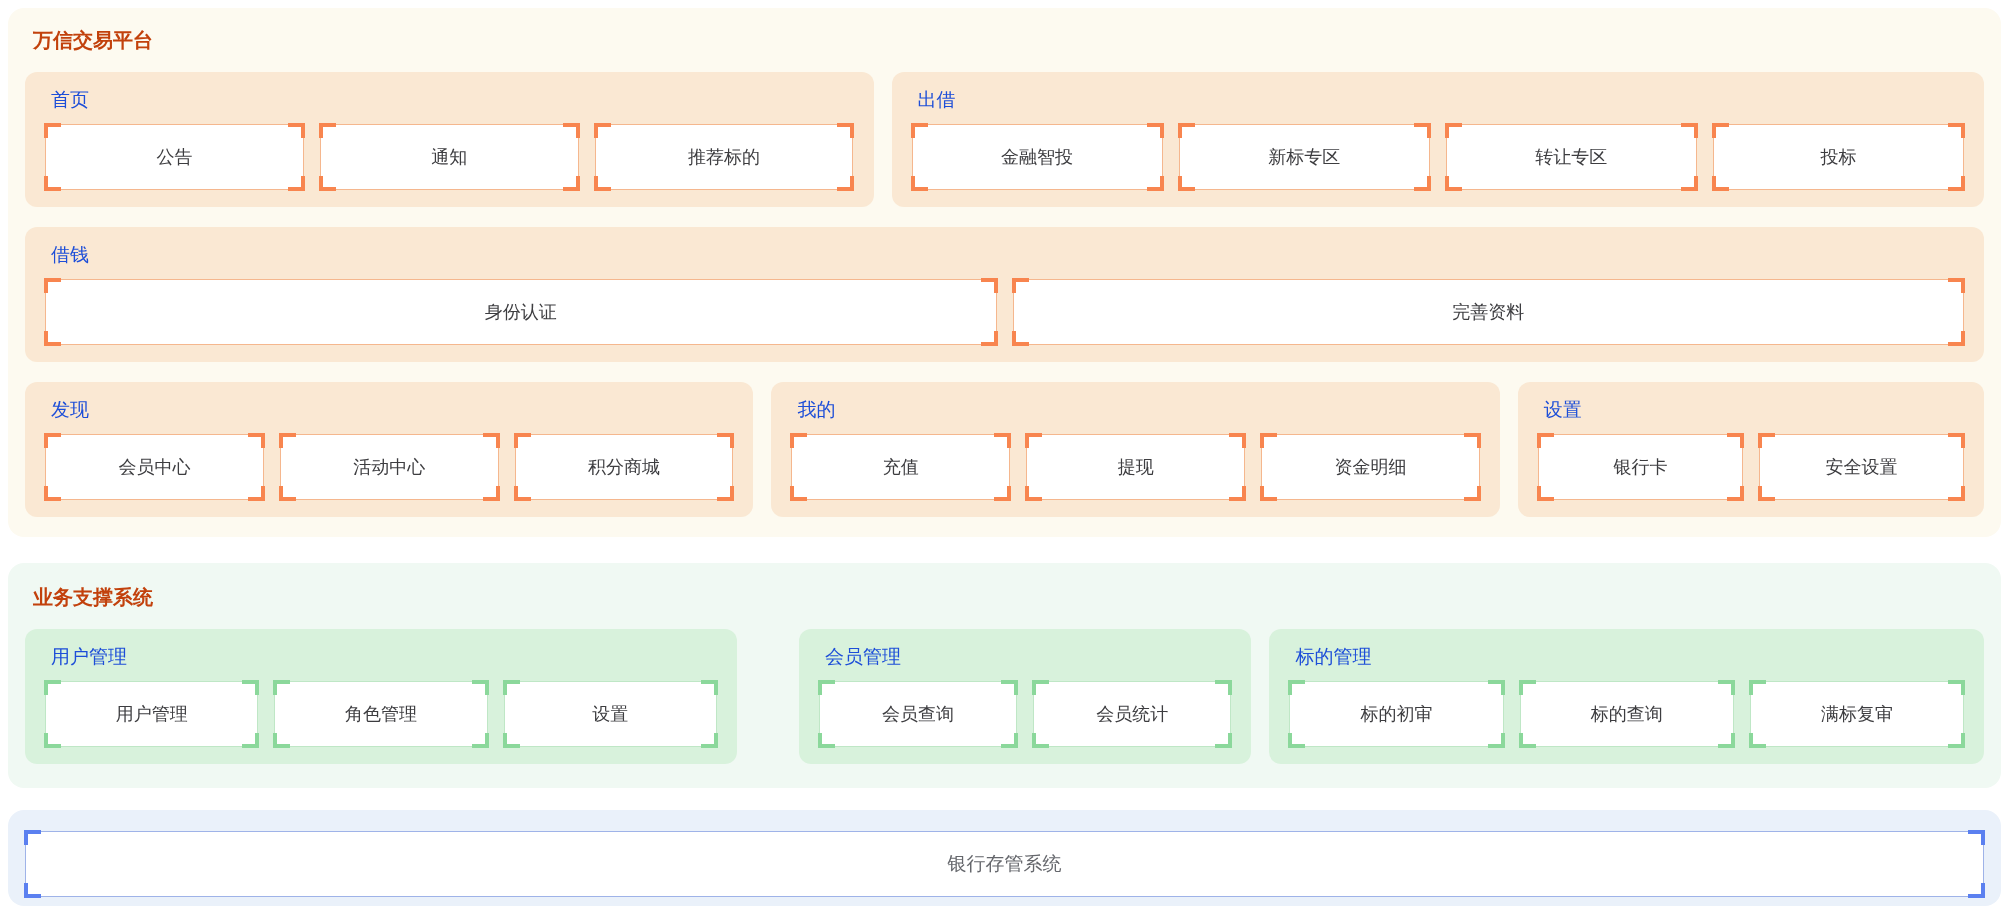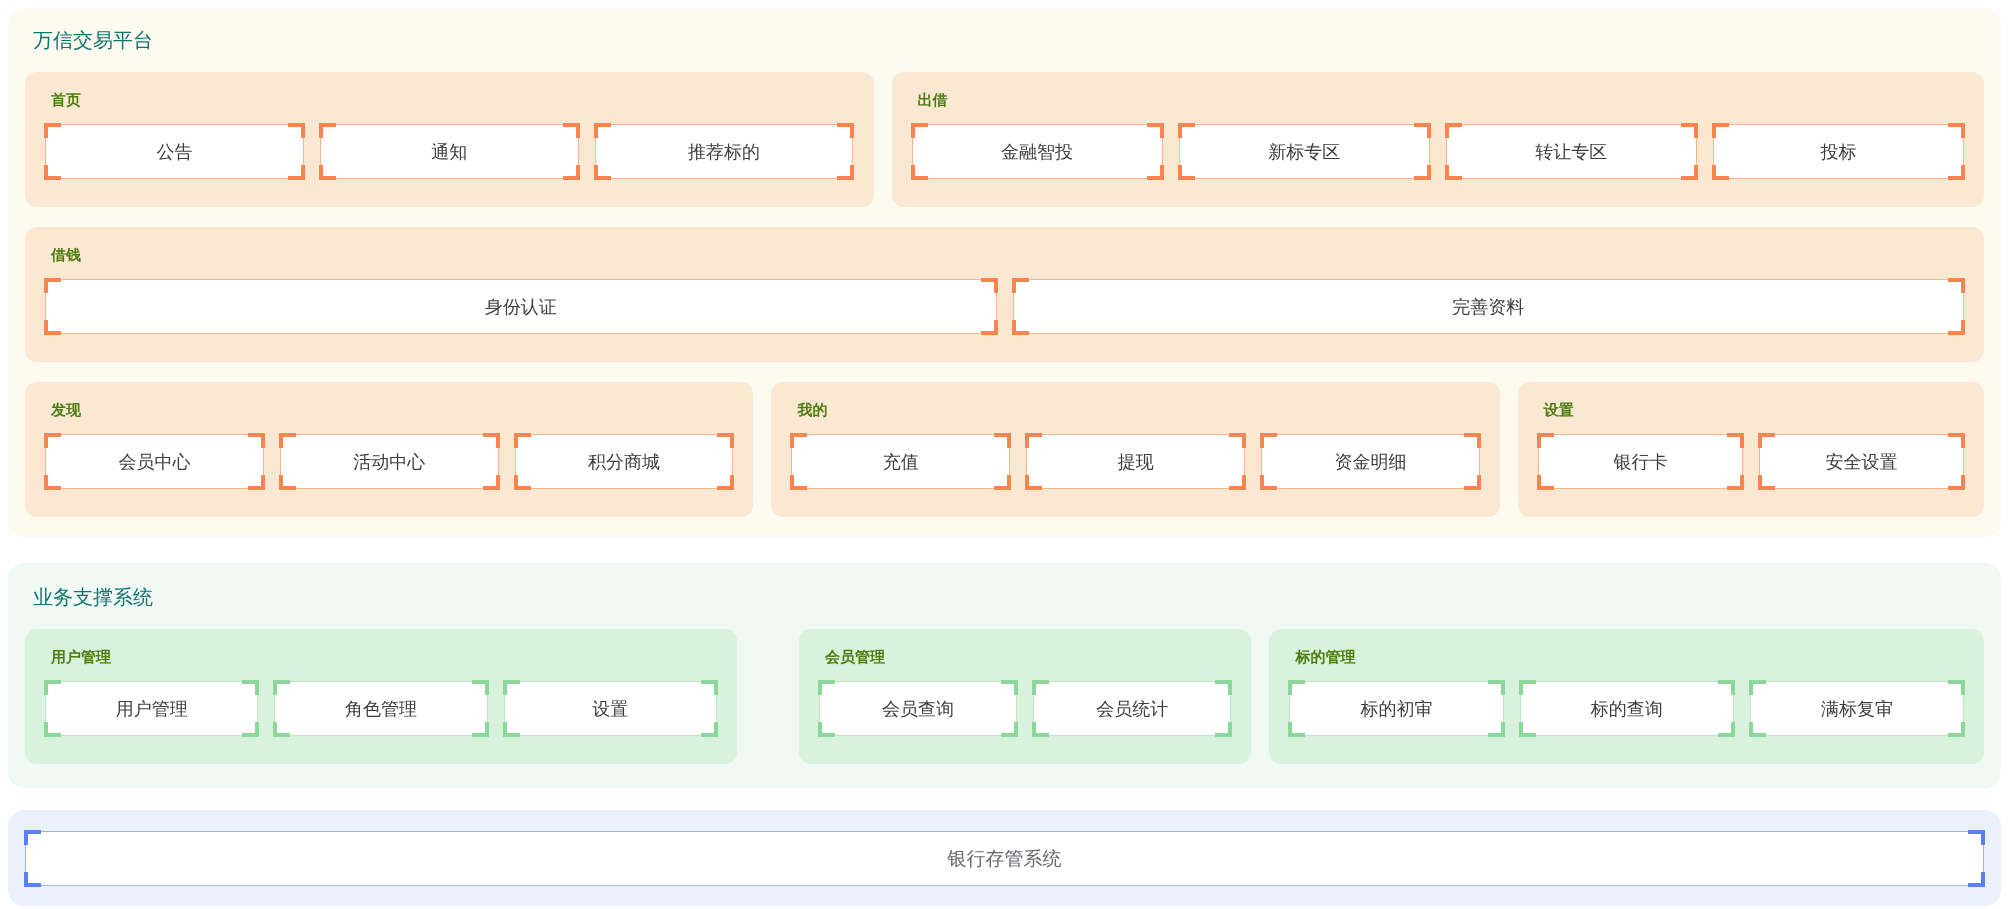--- a/index.html
+++ b/index.html
@@ -17,46 +17,46 @@
     margin:0 8px;
     border-radius:16px;
     background:var(--section-bg,#f5f5f5);
     padding:18px 17px 20px 17px;
   }
   .section:nth-child(2){margin-top:26px;padding:20px 17px 24px 17px;}
   .section:nth-child(3){margin-top:22px;padding:21px 17px 17px 17px;}
   .section-title{
     font-size:20px;
     line-height:28px;
-    color:#0f766e;
+    color:#c2410c;
     padding-left:8px;
     margin-bottom:18px;
+    font-weight:bold;
   }
   .rows{display:flex;flex-direction:column;gap:20px;}
   .row{display:flex;gap:18px;height:135px;}
   .group{
     background:var(--group-bg,transparent);
     border-radius:12px;
     padding:16px 20px 0 20px;
     display:flex;flex-direction:column;
     min-width:0;
   }
   .group.bare{background:none;border-radius:4px;padding:0;height:auto;}
   .group-label{
-    font-size:15px;
+    font-size:19px;
     line-height:24px;
-    color:#4d7c0f;
+    color:#1d4ed8;
     margin:0 0 12px 6px;
-    font-weight:bold;
   }
   .boxes{display:flex;gap:16px;}
   .box{
     position:relative;
     flex:1 1 0%;
-    height:55px;
+    height:66px;
     background:#ffffff;
     border:1px solid var(--box-border,#ccc);
     display:flex;align-items:center;justify-content:center;
   }
   .box-label{
     position:static;
     font-size:18px;
     color:#3d3d40;
     white-space:nowrap;
   }

